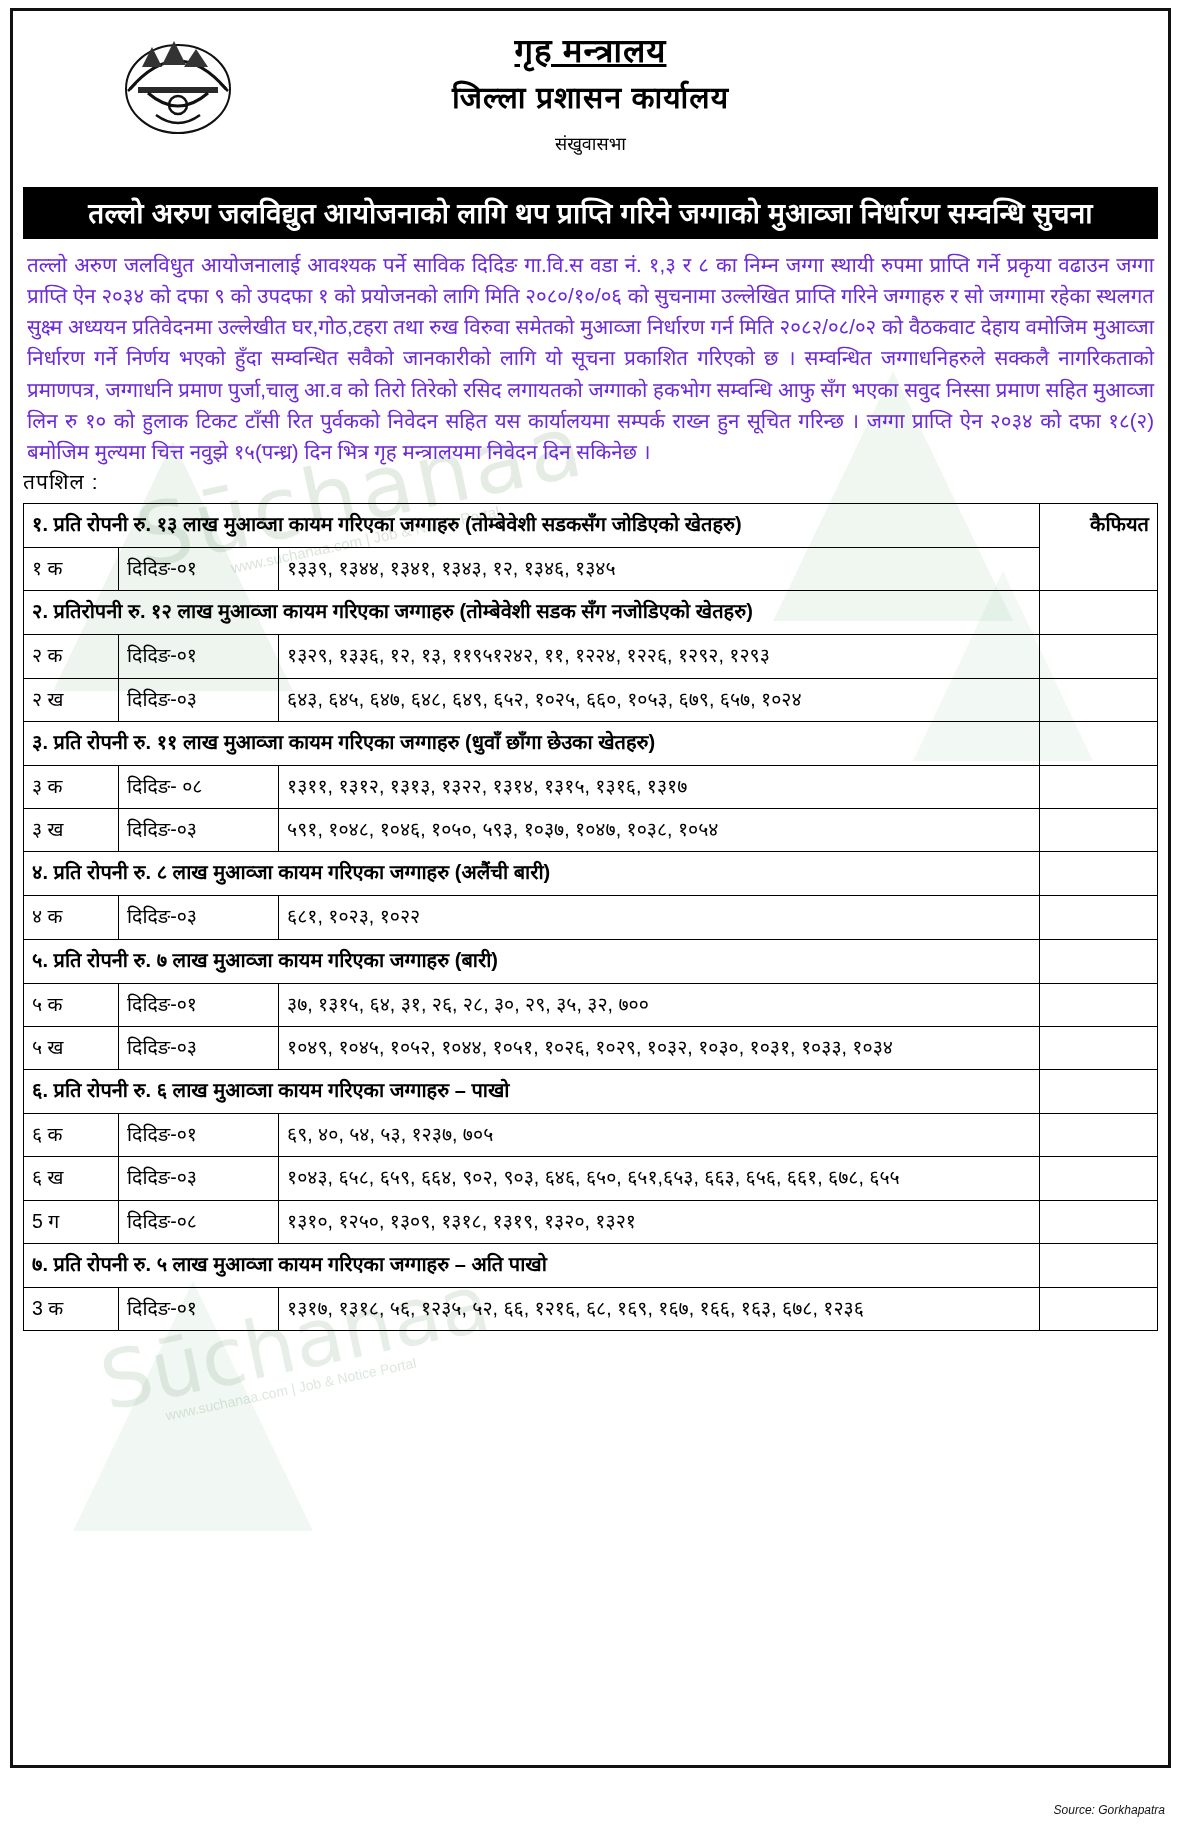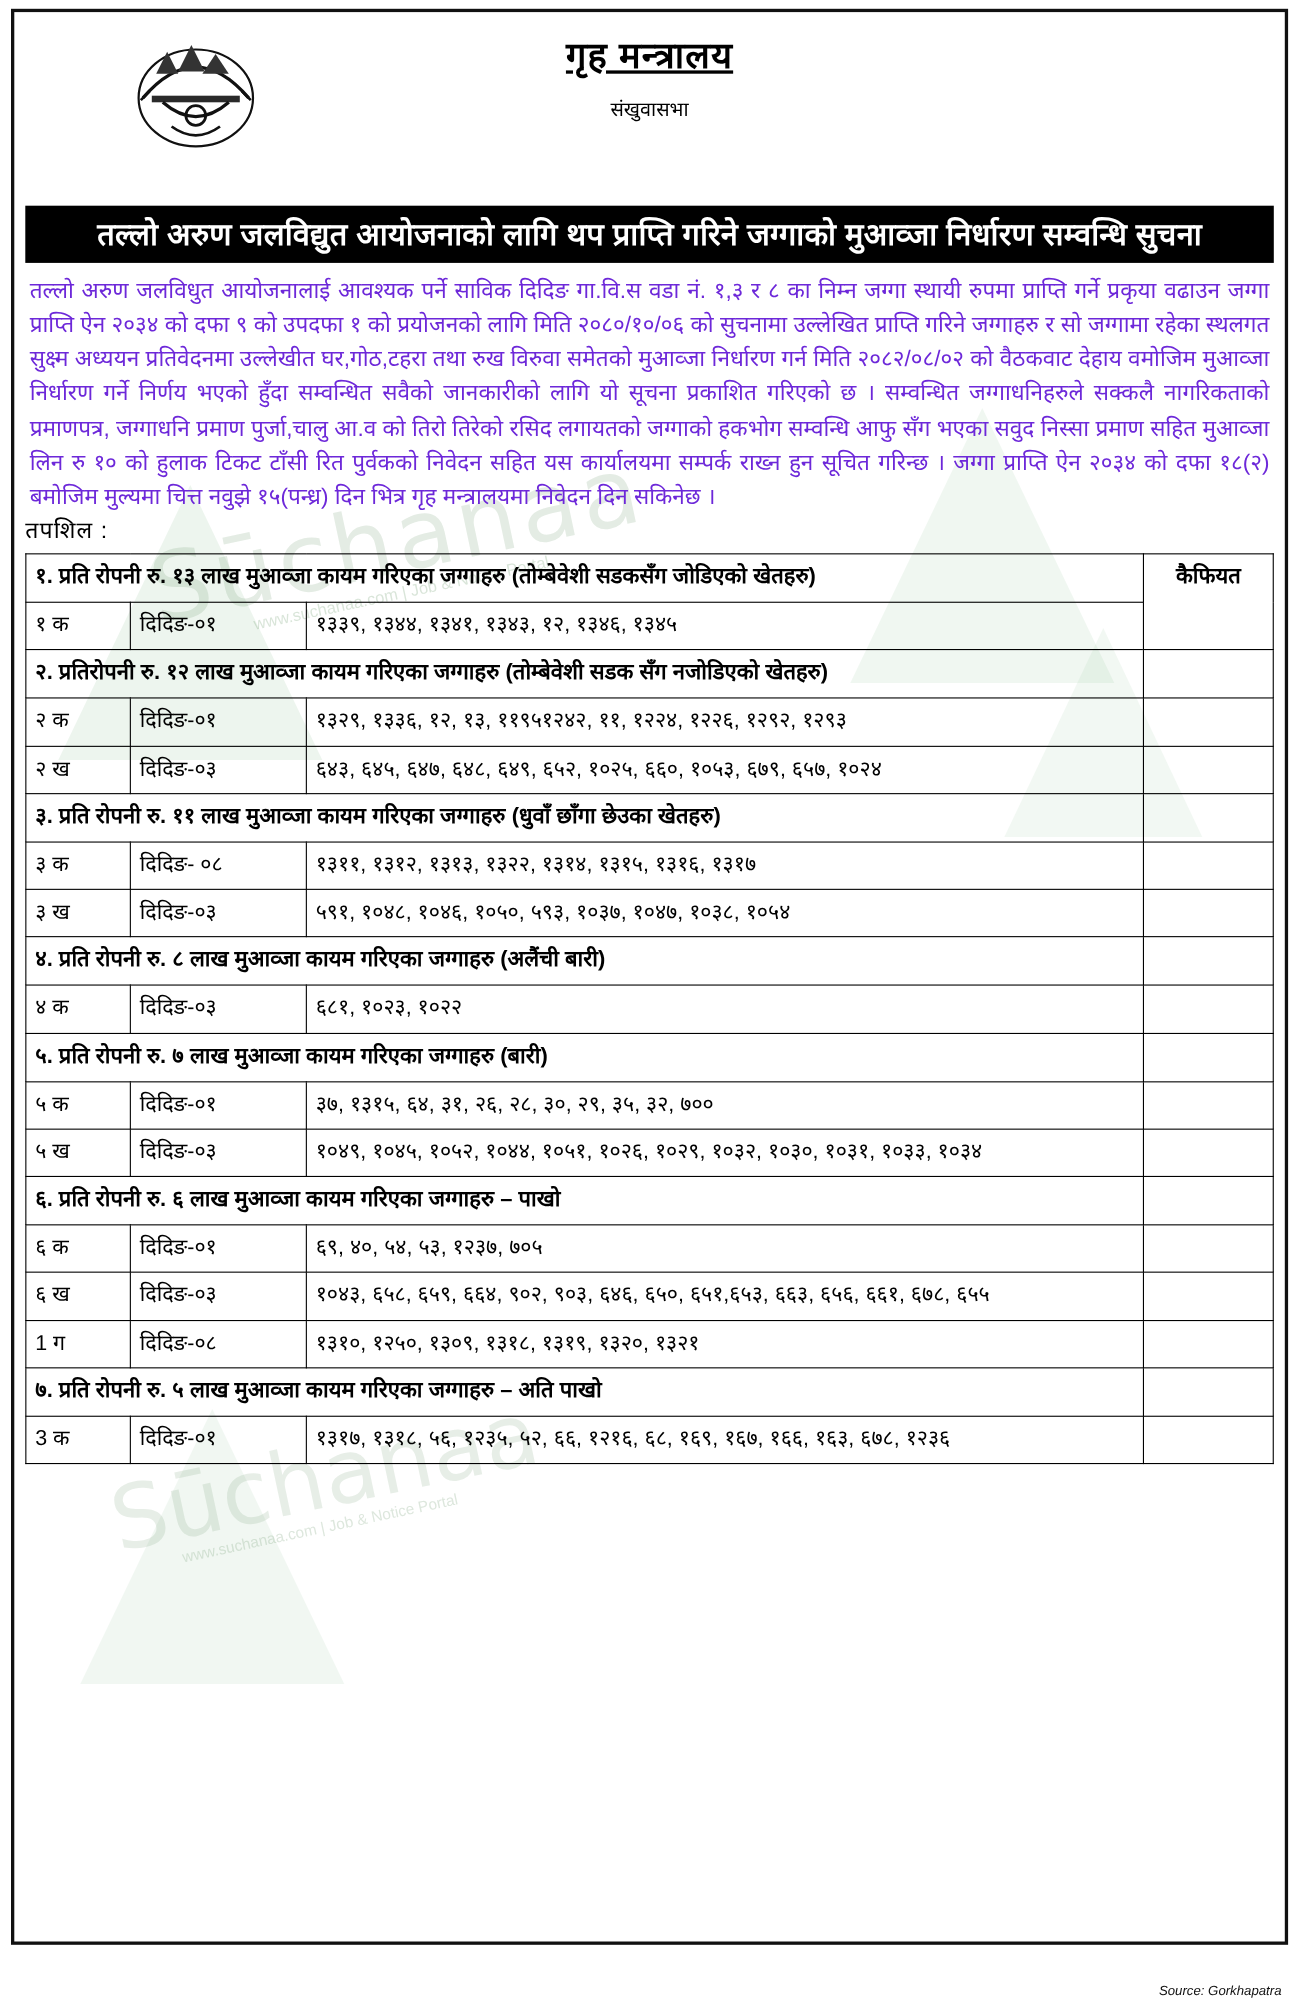--- a/index.html
+++ b/index.html
@@ -118,21 +118,21 @@
   }
   table.main td{
     border:1.6px solid #000;
     padding:6px 8px 8px 8px;
     vertical-align:top;
     line-height:1.45;
   }
   td.sec{font-weight:bold;font-size:20px;padding:7px 8px 9px 10px;}
   td.code{text-align:left;padding-left:16px;}
   td.ward{text-align:left;padding-left:14px;}
-  td.kaifiyat{text-align:center;font-weight:bold;font-size:20px;}
+  td.kaifiyat{text-align:right;font-weight:bold;font-size:20px;}
   .col-a{width:95px;}
   .col-b{width:160px;}
   .col-c{width:auto;}
   .col-d{width:118px;}
   .source{
     position:absolute;
     right:16px;bottom:8px;
     font-size:12px;
     font-style:italic;
     color:#111;
@@ -166,20 +166,21 @@
           <path d="M66 40 L78 22 L90 40 Z" fill="#333"></path>
           <rect x="20" y="60" width="80" height="6" fill="#2a2a2a"></rect>
           <path d="M30 66 q30 26 60 0" fill="none" stroke="#111" stroke-width="3"></path>
           <circle cx="60" cy="78" r="9" fill="none" stroke="#111" stroke-width="2.5"></circle>
           <path d="M38 88 q22 16 44 0" fill="none" stroke="#111" stroke-width="2.5"></path>
           <path d="M18 56 l-8 8 M102 56 l8 8" stroke="#111" stroke-width="2.5"></path>
         </svg>
       </div>
       <div class="hdr-text">
         <div class="h-min">गृह मन्त्रालय</div>
+        <div class="h-off">जिल्ला प्रशासन कार्यालय</div>
         <div class="h-dist">संखुवासभा</div>
       </div>
     </div>
 
     <div class="title-bar">तल्लो अरुण जलविद्युत आयोजनाको लागि थप प्राप्ति गरिने जग्गाको मुआव्जा निर्धारण सम्वन्धि सुचना</div>
 
     <div class="body-text">
       <p>तल्लो अरुण जलविधुत आयोजनालाई आवश्यक पर्ने साविक दिदिङ गा.वि.स वडा नं. १,३ र ८ का निम्न जग्गा स्थायी रुपमा प्राप्ति गर्ने प्रकृया वढाउन जग्गा प्राप्ति ऐन २०३४ को दफा ९ को उपदफा १ को प्रयोजनको लागि मिति २०८०/१०/०६ को सुचनामा उल्लेखित प्राप्ति गरिने जग्गाहरु र सो जग्गामा रहेका स्थलगत सुक्ष्म अध्ययन प्रतिवेदनमा उल्लेखीत घर,गोठ,टहरा तथा रुख विरुवा समेतको मुआव्जा निर्धारण गर्न  मिति २०८२/०८/०२ को वैठकवाट देहाय वमोजिम मुआव्जा निर्धारण गर्ने निर्णय भएको हुँदा सम्वन्धित सवैको जानकारीको लागि यो सूचना प्रकाशित गरिएको छ । सम्वन्धित जग्गाधनिहरुले सक्कलै नागरिकताको प्रमाणपत्र, जग्गाधनि प्रमाण पुर्जा,चालु आ.व को तिरो तिरेको रसिद लगायतको जग्गाको हकभोग सम्वन्धि आफु सँग भएका सवुद निस्सा प्रमाण सहित मुआव्जा लिन रु १० को हुलाक टिकट टाँसी रित पुर्वकको निवेदन सहित यस कार्यालयमा सम्पर्क राख्न हुन सूचित गरिन्छ । जग्गा प्राप्ति ऐन २०३४ को दफा १८(२) बमोजिम मुल्यमा चित्त नवुझे १५(पन्ध्र) दिन भित्र गृह मन्त्रालयमा निवेदन दिन सकिनेछ ।</p>
     </div>
 
@@ -276,21 +277,21 @@
           <td>६९, ४०, ५४, ५३, १२३७, ७०५</td>
           <td></td>
         </tr>
         <tr>
           <td class="code">६ ख</td>
           <td class="ward">दिदिङ-०३</td>
           <td>१०४३, ६५८, ६५९, ६६४, ९०२, ९०३, ६४६, ६५०, ६५१,६५३, ६६३, ६५६, ६६१, ६७८, ६५५</td>
           <td></td>
         </tr>
         <tr>
-          <td class="code">1 ग</td>
+          <td class="code">5 ग</td>
           <td class="ward">दिदिङ-०८</td>
           <td>१३१०, १२५०, १३०९, १३१८, १३१९, १३२०, १३२१</td>
           <td></td>
         </tr>
 
         <tr>
           <td class="sec" colspan="3">७. प्रति रोपनी रु. ५ लाख मुआव्जा कायम गरिएका जग्गाहरु – अति पाखो</td>
           <td></td>
         </tr>
         <tr>

